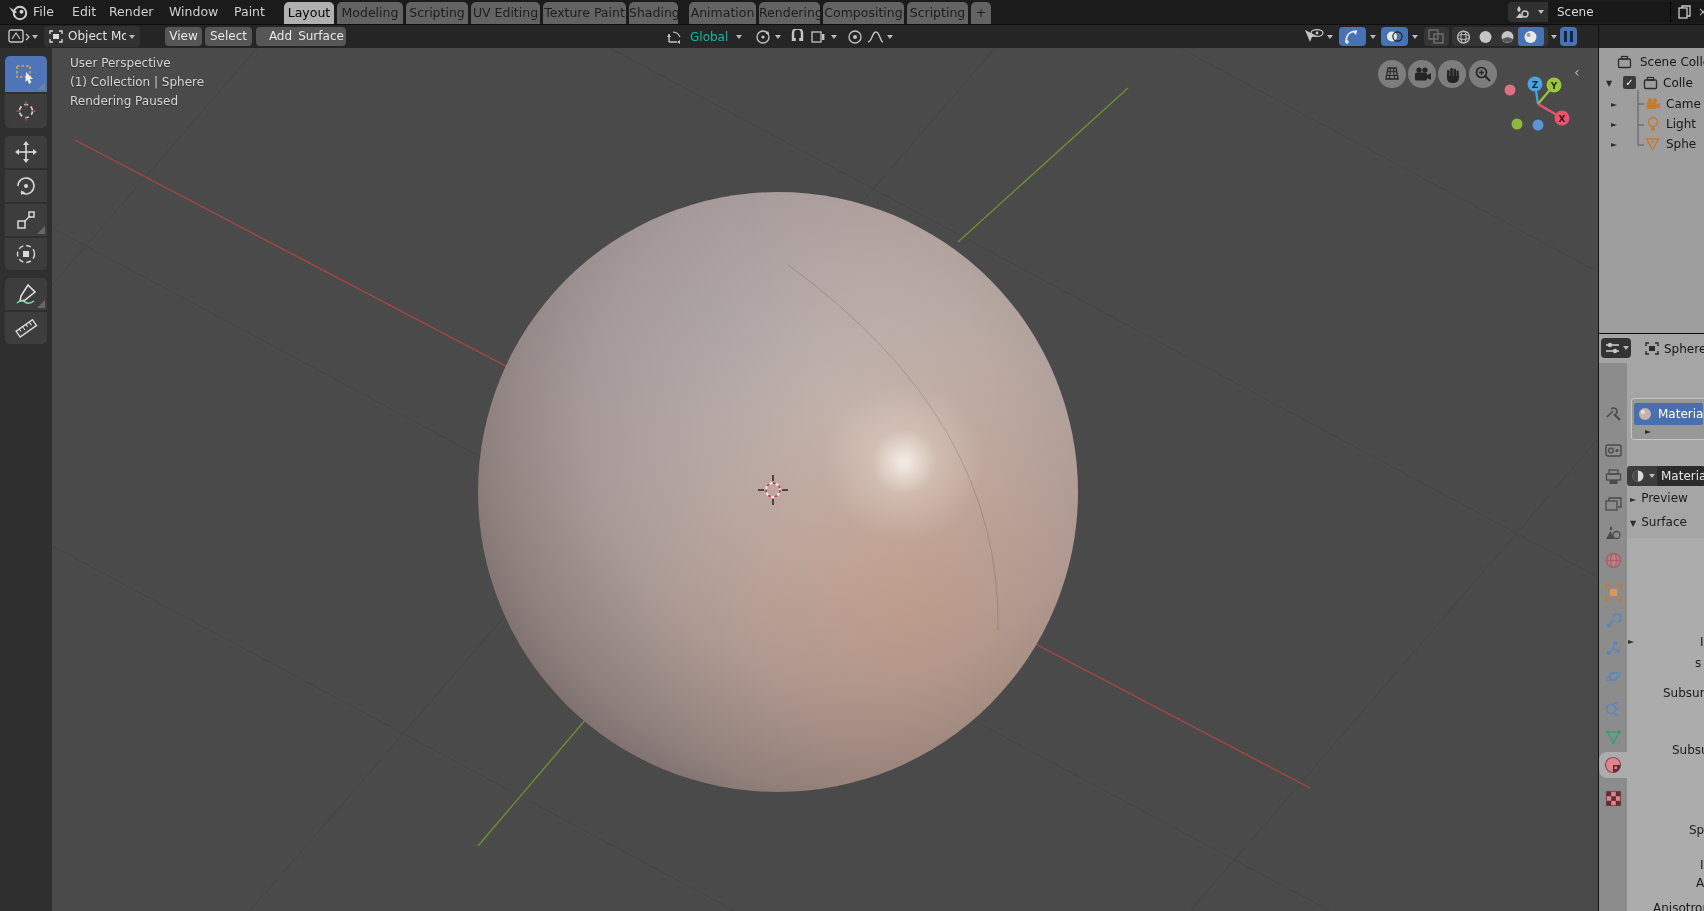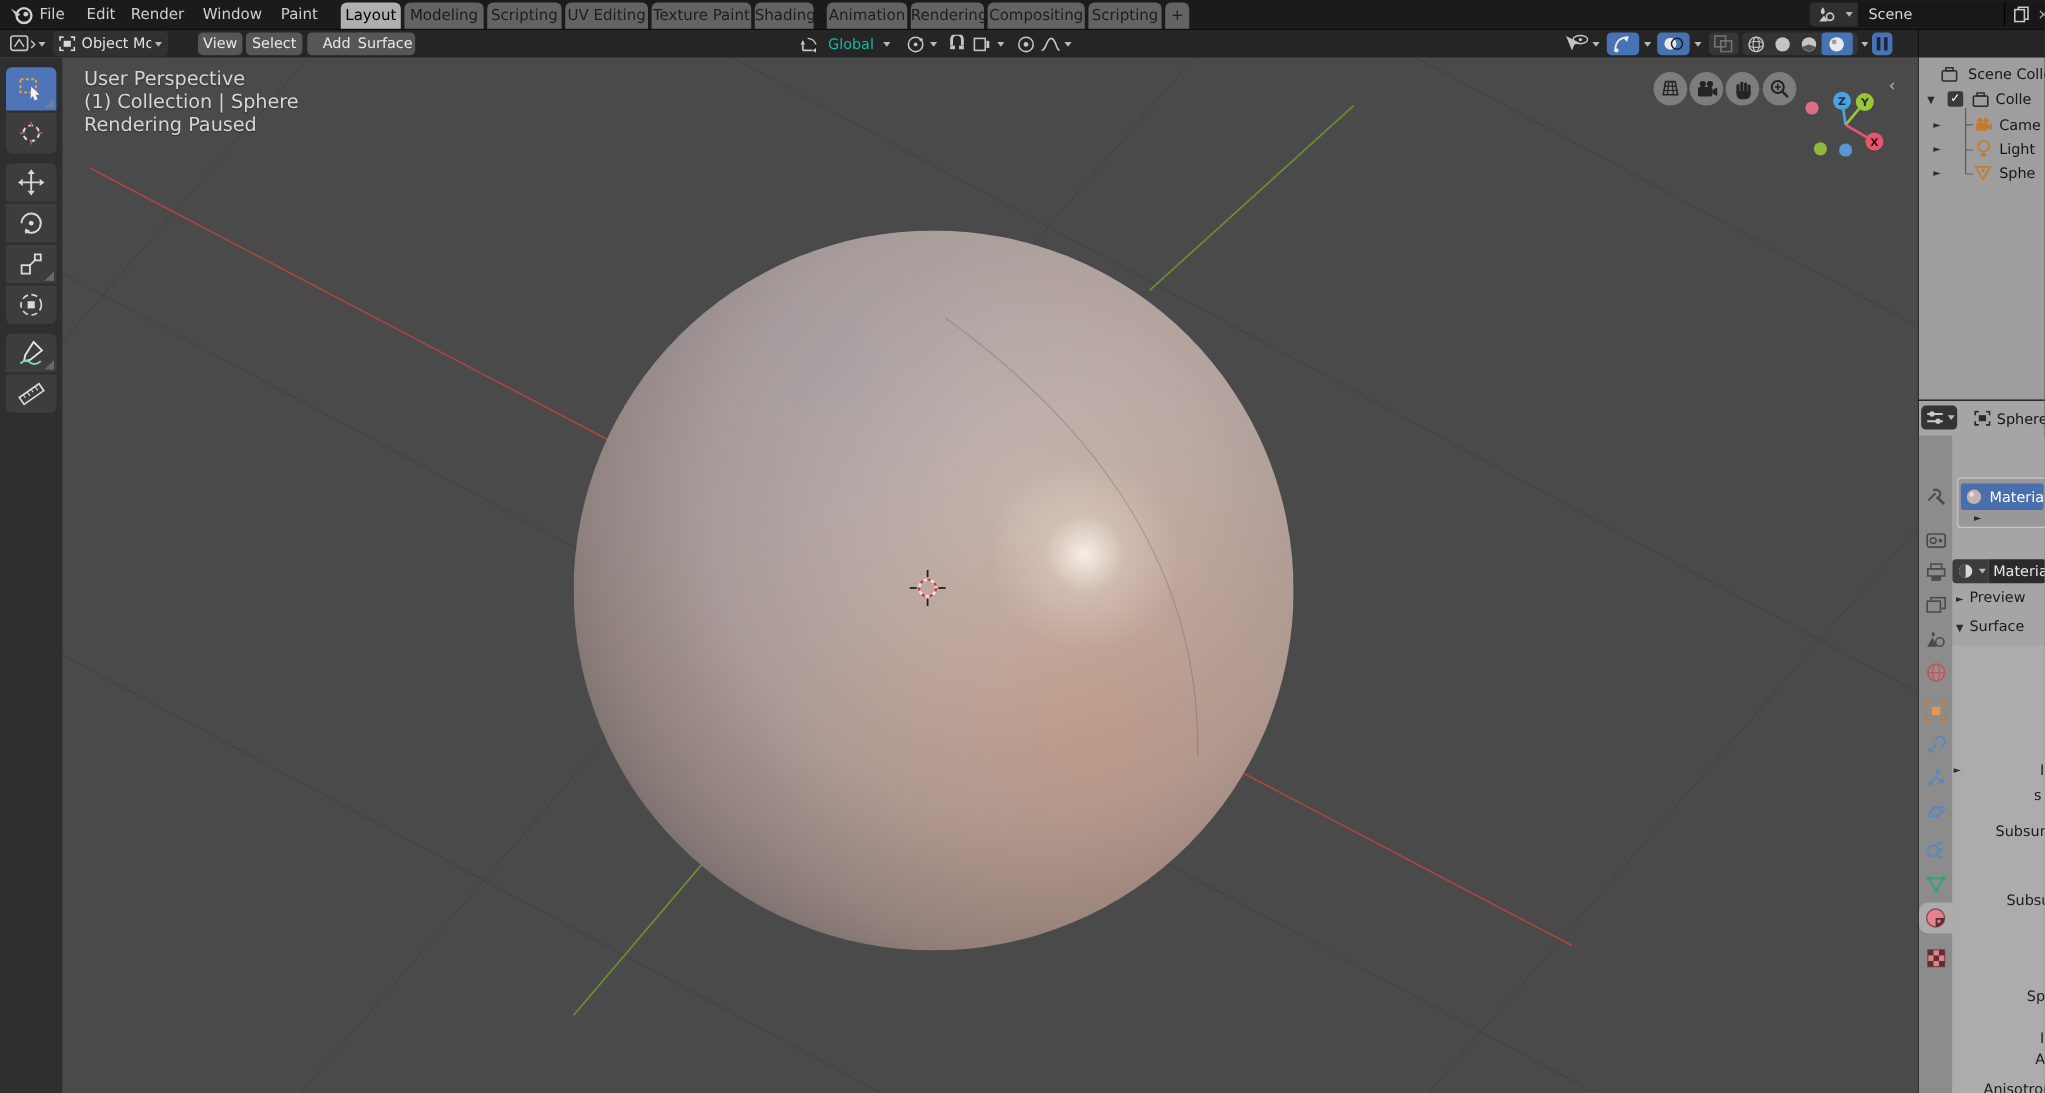--- a/index.html
+++ b/index.html
@@ -31,21 +31,21 @@
   .caret{width:0;height:0;border-left:3.5px solid transparent;border-right:3.5px solid transparent;border-top:4px solid #b9b9b9;}
 
   
   .viewport{left:0;top:48px;width:1598px;height:863px;background:#4a4a4a;overflow:hidden;}
   .sphere{left:478px;top:144px;width:600px;height:600px;border-radius:50%;
     background:
       radial-gradient(circle at 71% 45%, rgba(255,250,242,.85) 0%, rgba(237,222,210,.35) 6%, rgba(237,222,210,0) 15%),
       radial-gradient(circle at 38% 20%, rgba(150,152,170,.28) 0%, rgba(150,152,170,0) 48%),
       radial-gradient(circle at 72% 70%, rgba(204,144,110,.38) 0%, rgba(204,144,110,0) 48%),
       radial-gradient(circle at 62% 38%, #cabbb2 0%, #b9a9a3 30%, #a99a96 50%, #8d7f7c 70%, #6a5f5f 86%, #534c4f 97%);}
-  .ovl-line{left:70px;color:#d6d6d6;font-size:16px;text-shadow:0 1px 1px rgba(0,0,0,.4);}
+  .ovl-line{left:70px;color:#d6d6d6;font-size:12px;text-shadow:0 1px 1px rgba(0,0,0,.4);}
   .toolstrip{left:0;top:0;width:52px;height:863px;background:#2f2f2f;}
   .toolbtn{left:5px;width:42px;height:34px;background:#3d3d3d;display:flex;align-items:center;justify-content:center;position:absolute;}
   .toolbtn.active{background:#4f74b8;}
   .rt{border-radius:5px 5px 0 0;} .rb{border-radius:0 0 5px 5px;}
   .tooltri{position:absolute;right:2px;bottom:2px;width:0;height:0;border-left:4px solid transparent;border-top:4px solid transparent;border-right:4px solid #8a8a8a;border-bottom:4px solid #8a8a8a;opacity:.55;}
   .navcirc{width:28px;height:28px;border-radius:50%;background:rgba(168,168,168,.55);display:flex;align-items:center;justify-content:center;position:absolute;}
 
   
   .outbody{left:1598px;top:48px;width:106px;height:285px;background:#9e9e9e;border-left:1px solid #0f0f0f;overflow:hidden;color:#161616;}
   .orow{position:absolute;left:0;width:106px;height:20px;line-height:20px;white-space:nowrap;}

